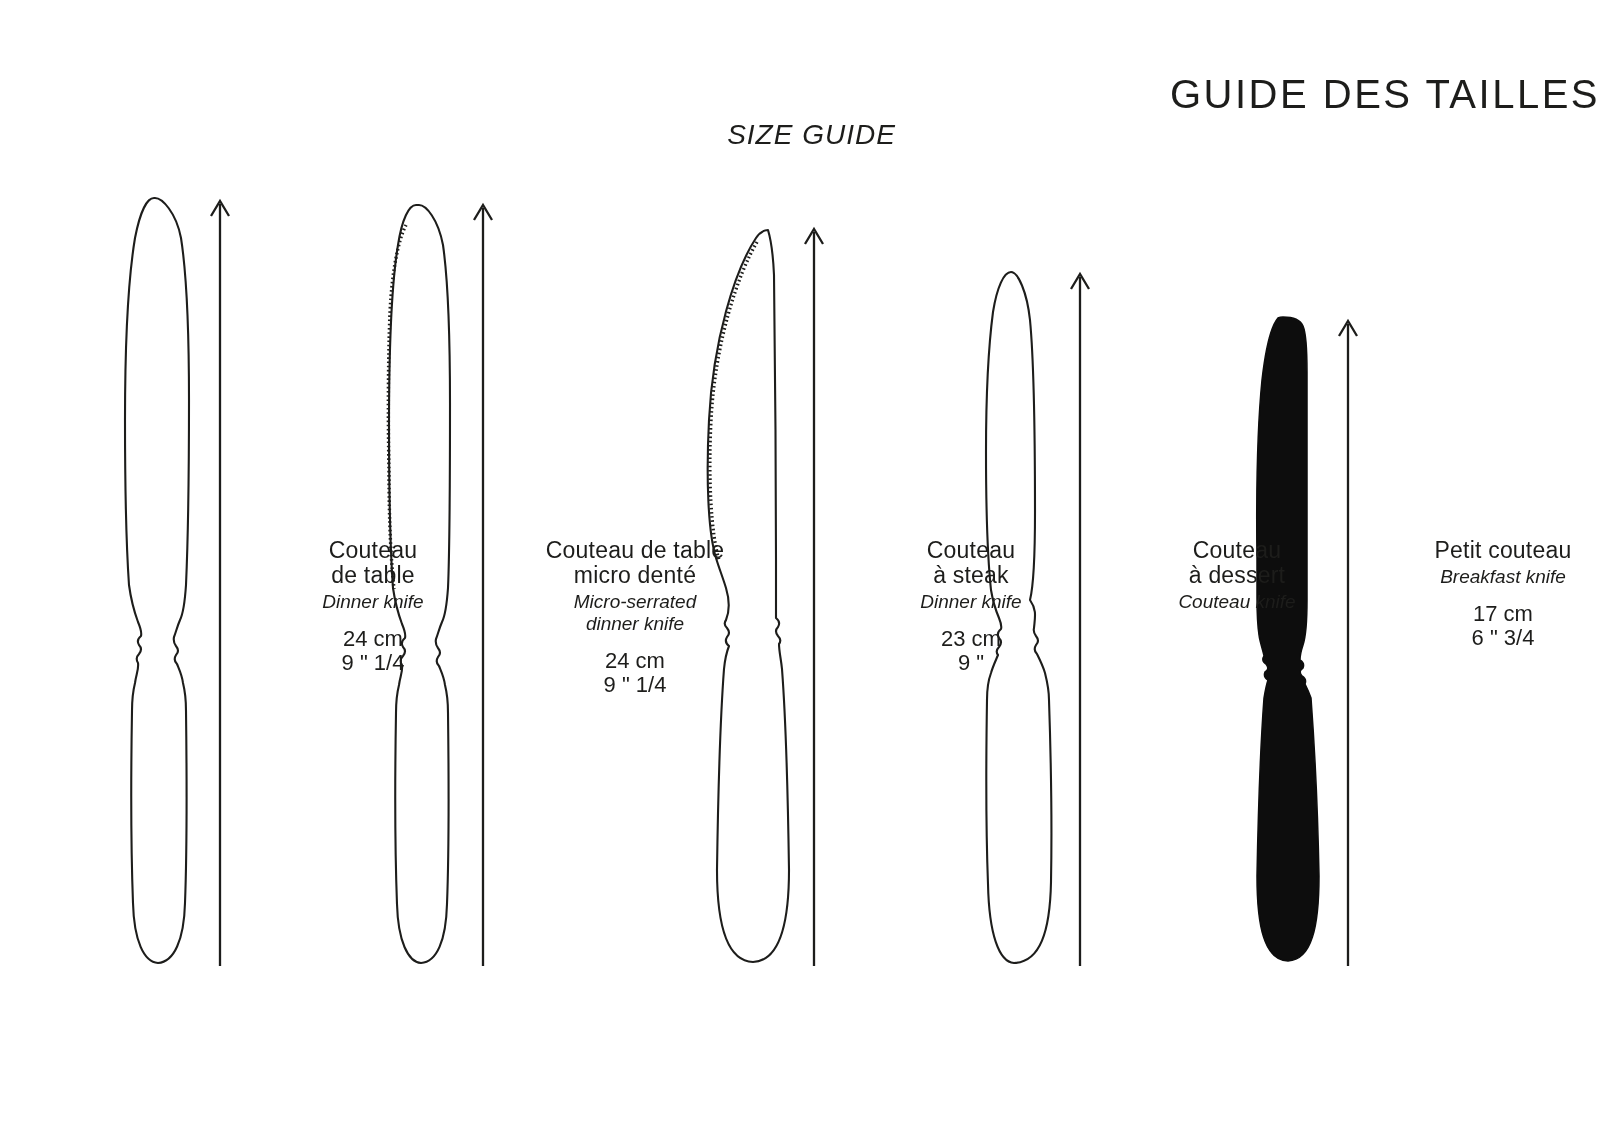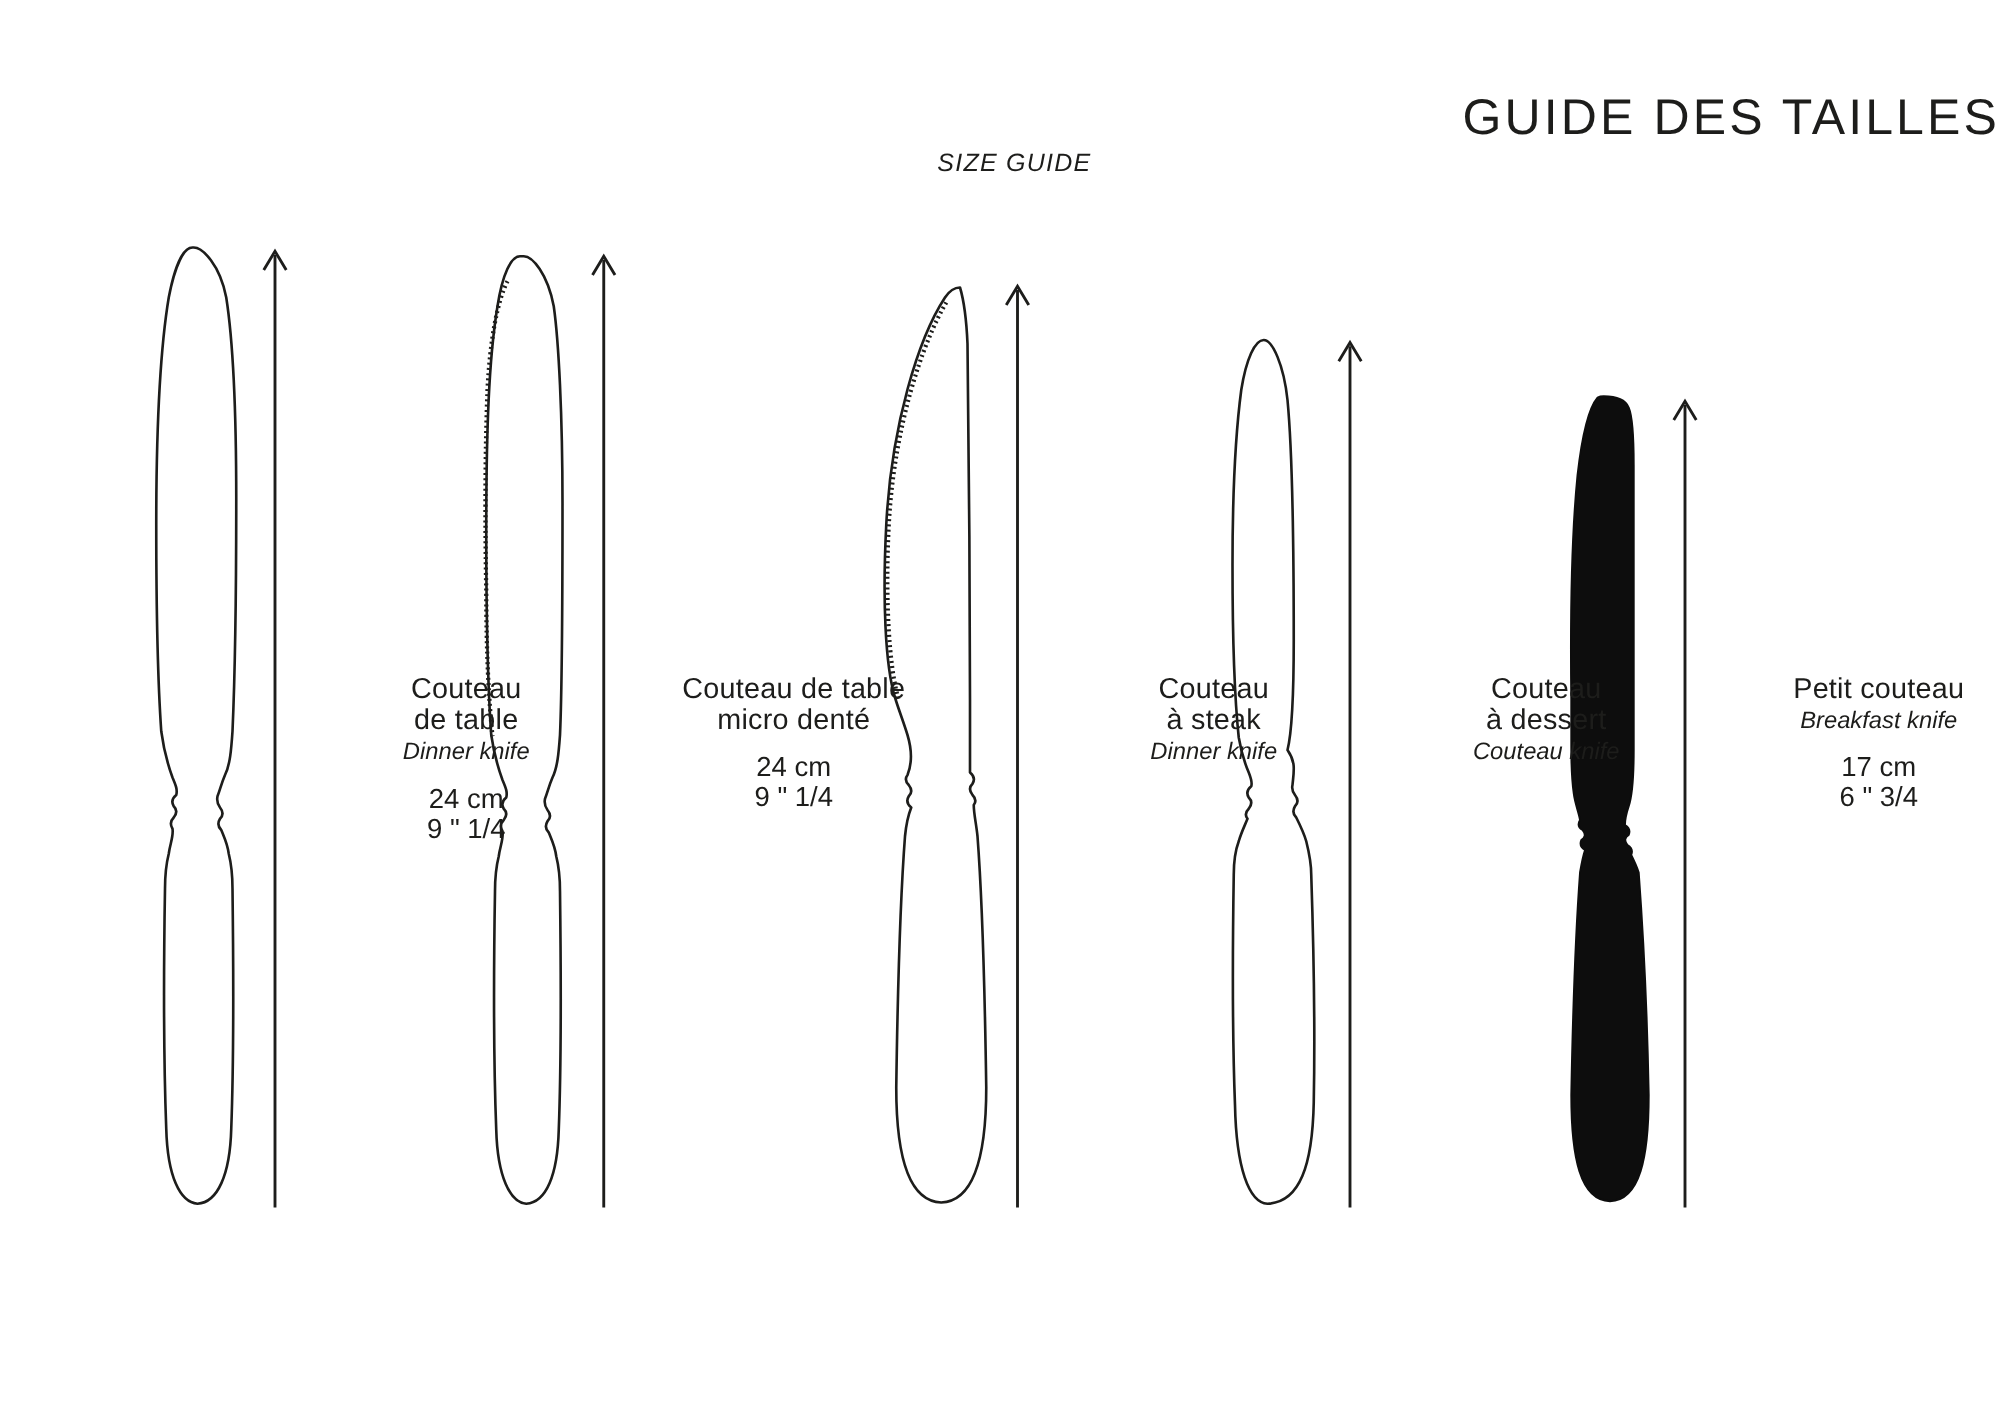--- a/index.html
+++ b/index.html
@@ -18,21 +18,21 @@
   }
   .page { position: absolute; inset: 0; background: var(--bg); }
 
   .title-block { position: absolute; top: 0; left: 0; width: 1600px; text-align: center; }
   .title-fr {
     position: absolute; top: 74px; left: 0; width: 100%;
     font-size: 40px; font-weight: 500; letter-spacing: 2.5px; line-height: 1; text-align: right;
   }
   .title-en {
     position: absolute; top: 121px; left: 0; width: 100%;
-    font-size: 20px; font-style: italic; font-weight: 500; letter-spacing: 1px; line-height: 1; padding-left: 23px;
+    font-size: 28px; font-style: italic; font-weight: 500; letter-spacing: 1px; line-height: 1; padding-left: 23px;
   }
 
   svg.diagram { position: absolute; left: 0; top: 0; }
   .outline { fill: #ffffff; stroke: var(--ink); stroke-width: 2.1; stroke-linejoin: round; }
   .silhouette { fill: var(--fill); stroke: var(--fill); stroke-width: 1.5; stroke-linejoin: round; }
   .serration { fill: none; stroke: var(--ink); stroke-width: 3.4; stroke-dasharray: 1.6 2.6; stroke-linecap: butt; }
   .arrow { fill: none; stroke: var(--ink); stroke-width: 2.3; stroke-linecap: butt; stroke-linejoin: miter; }
 
   .knife-label { position: absolute; width: 260px; top: 538px; text-align: center; }
   .knife-label .fr { font-size: 23px; line-height: 25px; white-space: pre-line; letter-spacing: 0.2px; }
@@ -209,30 +209,36 @@
     <div class="en">Dinner knife</div>
     <div class="size">
       <div>24 cm</div>
       <div>9 " 1/4</div>
     </div>
   </div>
 
   <div class="knife-label label-2">
     <div class="fr">Couteau de table
 micro denté</div>
+    <div class="en">Micro-serrated
+dinner knife</div>
     <div class="size">
       <div>24 cm</div>
       <div>9 " 1/4</div>
     </div>
   </div>
 
   <div class="knife-label label-3">
     <div class="fr">Couteau
 à steak</div>
     <div class="en">Dinner knife</div>
+    <div class="size">
+      <div>23 cm</div>
+      <div>9 "</div>
+    </div>
   </div>
 
   <div class="knife-label label-4">
     <div class="fr">Couteau
 à dessert</div>
     <div class="en">Couteau knife</div>
   </div>
 
   <div class="knife-label label-5">
     <div class="fr">Petit couteau</div>

